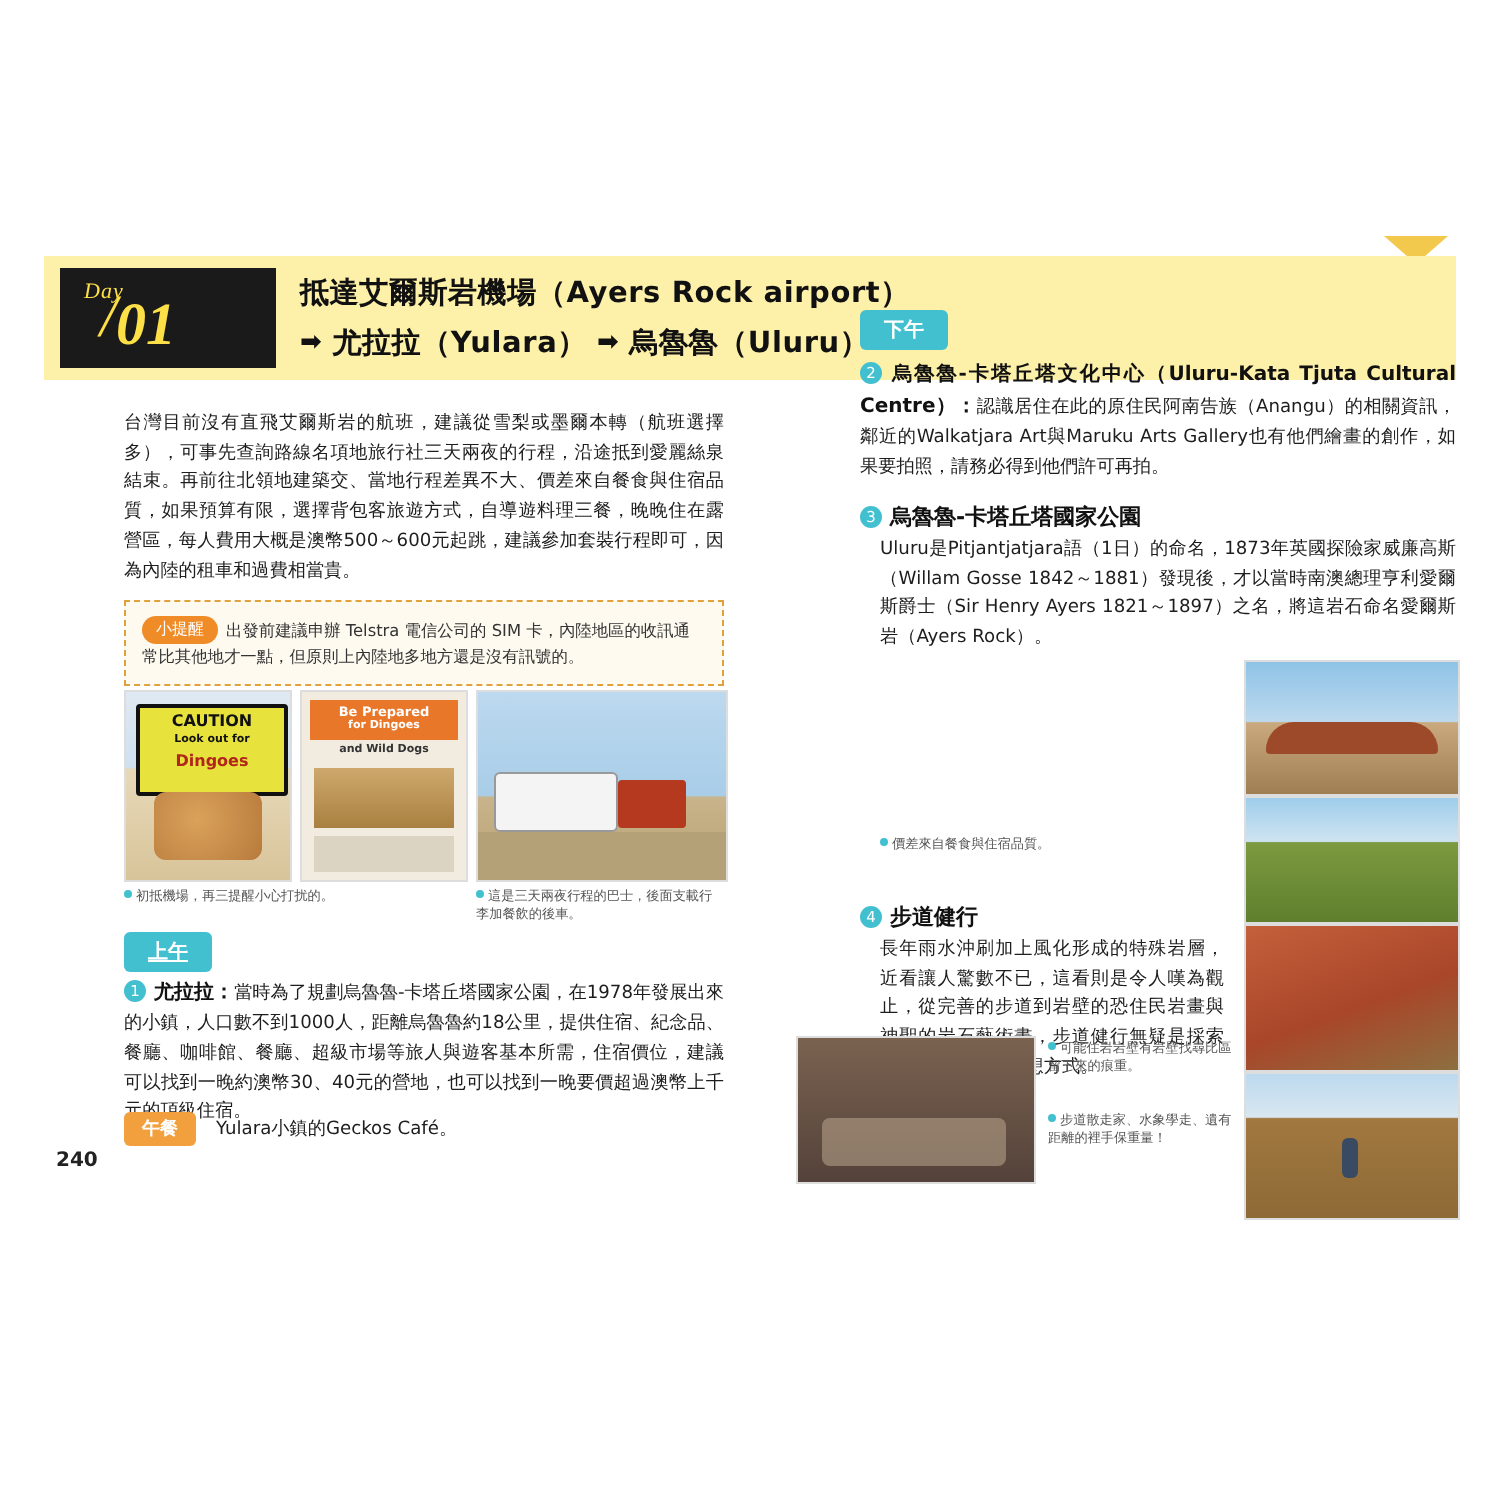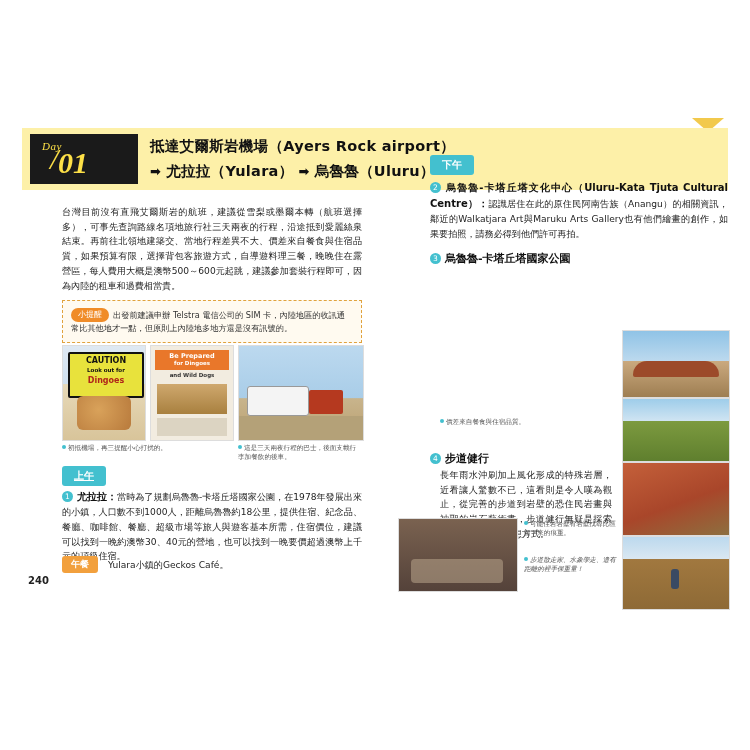--- a/index.html
+++ b/index.html
@@ -180,20 +180,21 @@
   <div class="sec-label" style="left:430px;top:155px;">下午</div>
 
   <div class="col" style="left:430px;top:180px;width:298px;">
     <span class="bullet">2</span><span class="item-head">烏魯魯-卡塔丘塔文化中心（Uluru-Kata Tjuta Cultural Centre）：</span><span>認識居住在此的原住民阿南告族（Anangu）的相關資訊，鄰近的Walkatjara Art與Maruku Arts Gallery也有他們繪畫的創作，如果要拍照，請務必得到他們許可再拍。</span>
   </div>
 
   <div class="col" style="left:430px;top:250px;width:298px;">
     <span class="bullet">3</span><span class="item-head" style="font-size:11px;">烏魯魯-卡塔丘塔國家公園</span>
   </div>
 
+  <div class="col" style="left:440px;top:268px;width:288px;">Uluru是Pitjantjatjara語（1日）的命名，1873年英國探險家威廉高斯（Willam Gosse 1842～1881）發現後，才以當時南澳總理亨利愛爾斯爵士（Sir Henry Ayers 1821～1897）之名，將這岩石命名愛爾斯岩（Ayers Rock）。</div>
 
 
   <div class="img" style="left:622px;top:330px;width:106px;height:66px;background:linear-gradient(#8fc3e6 0%,#bcd9ee 45%,#caa97e 46%,#9e7e52 100%);border:1px solid #ddd;">
     <div style="position:absolute;left:10px;top:30px;width:86px;height:16px;background:#9c4a2a;border-radius:14px 14px 2px 2px;"></div>
   </div>
 
   <div class="img" style="left:622px;top:398px;width:106px;height:62px;background:linear-gradient(#9ecdea 0%,#cfe4f2 35%,#7c9a3f 36%,#5f7f2e 100%);border:1px solid #ddd;"></div>
 
   <div class="cap" style="left:440px;top:418px;width:172px;">
     <span class="dot"></span><span>價差來自餐食與住宿品質。</span>
@@ -208,17 +209,17 @@
   <div class="img" style="left:622px;top:536px;width:106px;height:72px;background:linear-gradient(#bcd9ee 0%,#d9e7f1 30%,#a1783f 31%,#8e6a36 100%);border:1px solid #ddd;">
     <div style="position:absolute;left:48px;top:32px;width:8px;height:20px;background:#3a4a63;border-radius:3px;"></div>
   </div>
   <div class="img" style="left:398px;top:518px;width:118px;height:72px;background:linear-gradient(#7a6250,#54423a);border:1px solid #ddd;">
     <div style="position:absolute;left:12px;top:40px;width:92px;height:24px;background:#b9a58c;opacity:.55;border-radius:4px;"></div>
   </div>
 
   <div class="cap" style="left:524px;top:520px;width:92px;">
     <span class="dot"></span><span>可能住岩岩壁有岩壁找尋比區留下來的痕重。</span>
   </div>
-  <div class="cap" style="left:524px;top:556px;width:92px;font-style:italic;">
+  <div class="cap" style="left:524px;top:556px;width:92px;">
     <span class="dot"></span><span>步道散走家、水象學走、遺有距離的裡手保重量！</span>
   </div>
 
 </div>
 
 </body></html>

